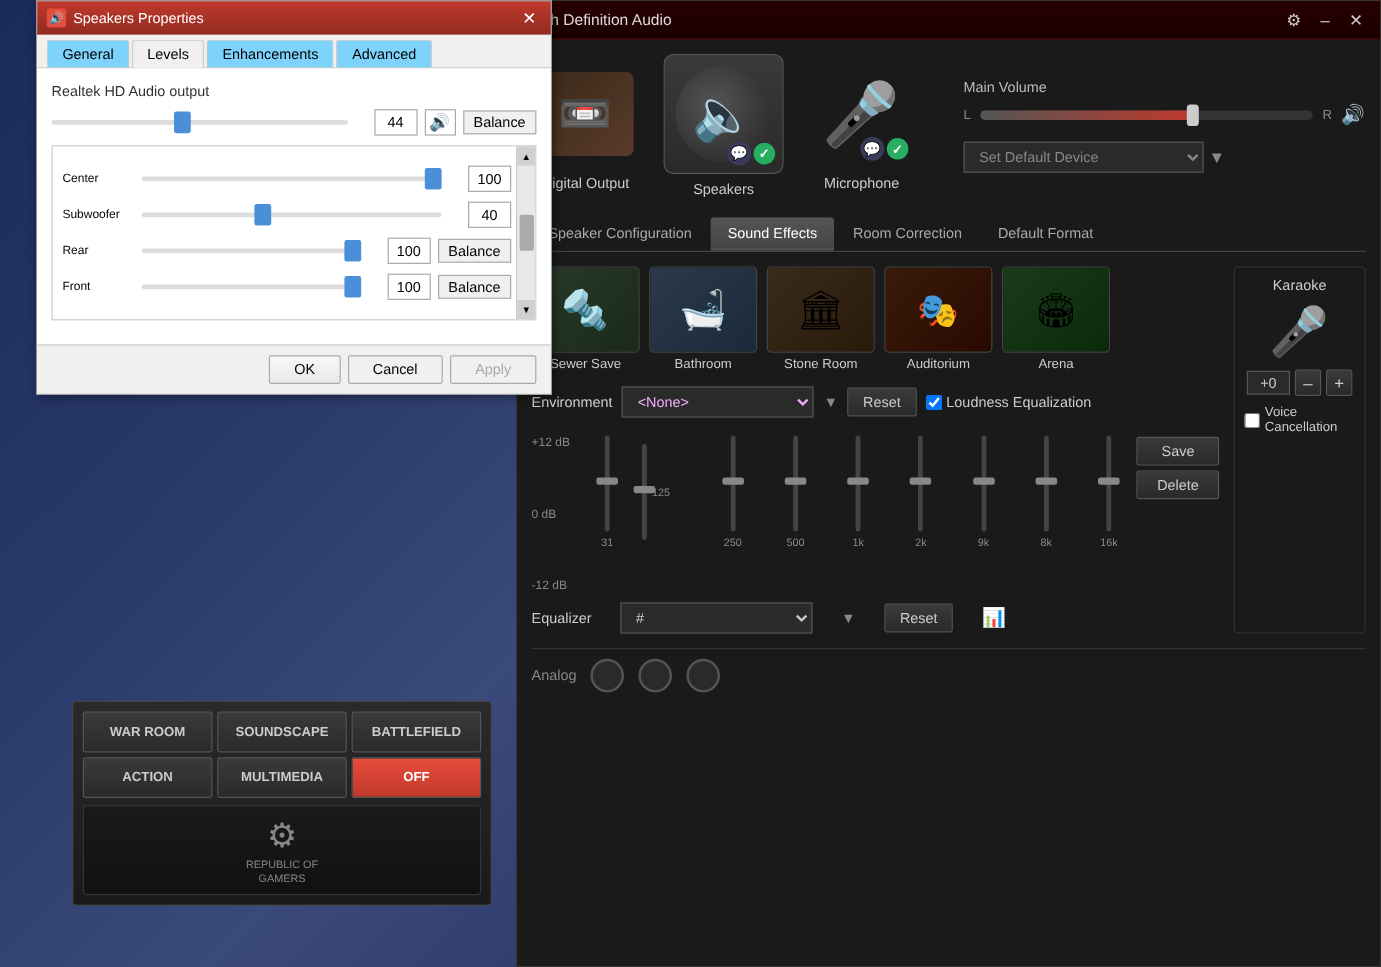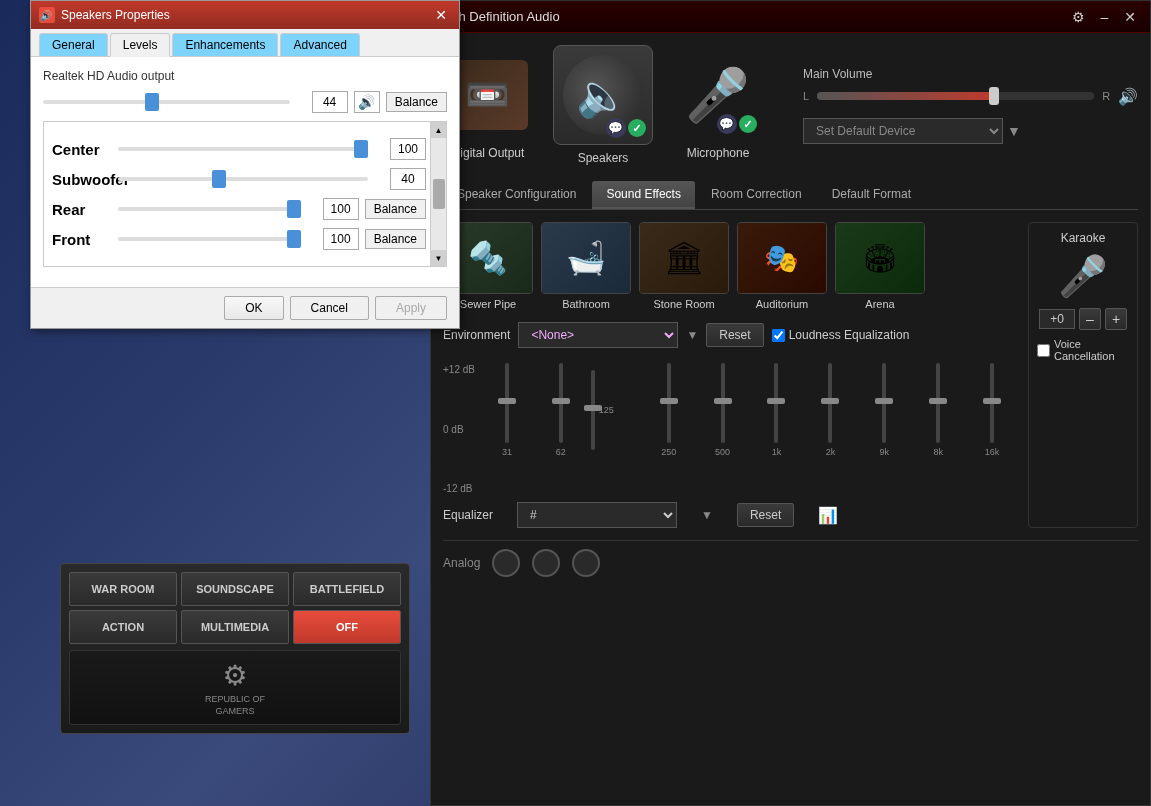--- a/index.html
+++ b/index.html
@@ -165,22 +165,21 @@
 
     .channel-row {
       display: flex;
       align-items: center;
       gap: 6px;
       margin: 8px 0;
     }
 
     .channel-label {
       width: 60px;
-      font-size: 15px;
-      font-weight: bold;
+      font-size: 10px;
     }
 
     .speakers-footer {
       padding: 8px 12px;
       background: #f0f0f0;
       display: flex;
       justify-content: flex-end;
       gap: 6px;
       border-top: 1px solid #ccc;
     }
@@ -198,21 +197,21 @@
       color: #aaa;
     }
 
     .footer-btn.primary {
       background: linear-gradient(to bottom, #f8f8f8, #e8e8e8);
     }
 
     
     .rog-panel {
       position: absolute;
-      bottom: 72px;
+      bottom: 51px;
       left: 60px;
       width: 350px;
       background: linear-gradient(to bottom, #2a2a2a, #1a1a1a);
       border: 1px solid #444;
       border-radius: 4px;
       z-index: 10;
       padding: 8px;
     }
 
     .rog-buttons-grid {
@@ -898,21 +897,21 @@
     </div>
 
     <div style="display:flex;gap:12px;">
       <div style="flex:1;">
 
         <div class="sound-effects-grid">
           <div class="effect-item">
             <div class="effect-thumb">
               <div class="thumb-sewer">🔩</div>
             </div>
-            <span class="effect-label">Sewer Pipe</span>
+            <span class="effect-label">Sewer Save</span>
           </div>
           <div class="effect-item">
             <div class="effect-thumb">
               <div class="thumb-bathroom">🛁</div>
             </div>
             <span class="effect-label">Bathroom</span>
           </div>
           <div class="effect-item">
             <div class="effect-thumb">
               <div class="thumb-stone">🏛</div>
@@ -952,26 +951,20 @@
             <span style="color:#888;font-size:10px;">0 dB</span>
             <span style="color:#888;font-size:10px;">-12 dB</span>
           </div>
           <div style="flex:1;">
             <div style="display:flex;gap:6px;height:100px;align-items:center;">
               <div style="display:flex;flex-direction:column;align-items:center;gap:4px;flex:1;">
                 <div style="width:4px;height:80px;background:#444;border-radius:2px;position:relative;">
                   <div style="position:absolute;top:35px;left:50%;transform:translateX(-50%);width:18px;height:6px;background:#888;border-radius:2px;cursor:pointer;"></div>
                 </div>
                 <span style="color:#888;font-size:9px;">31</span>
-              </div>
-              <div style="display:flex;flex-direction:column;align-items:center;gap:4px;flex:1;">
-                <div style="width:4px;height:80px;background:#444;border-radius:2px;position:relative;">
-                  <div style="position:absolute;top:35px;left:50%;transform:translateX(-50%);width:18px;height:6px;background:#888;border-radius:2px;cursor:pointer;"></div>
-                </div>
-                <span style="color:#888;font-size:9px;">62</span>
               </div>
               <div style="display:flex;flex-direction:row;align-items:center;gap:4px;flex:1;">
                 <div style="width:4px;height:80px;background:#444;border-radius:2px;position:relative;">
                   <div style="position:absolute;top:35px;left:50%;transform:translateX(-50%);width:18px;height:6px;background:#888;border-radius:2px;cursor:pointer;"></div>
                 </div>
                 <span style="color:#888;font-size:9px;">125</span>
               </div>
               <div style="display:flex;flex-direction:column;align-items:center;gap:4px;flex:1;">
                 <div style="width:4px;height:80px;background:#444;border-radius:2px;position:relative;">
                   <div style="position:absolute;top:35px;left:50%;transform:translateX(-50%);width:18px;height:6px;background:#888;border-radius:2px;cursor:pointer;"></div>
@@ -1009,20 +1002,24 @@
                 <span style="color:#888;font-size:9px;">8k</span>
               </div>
               <div style="display:flex;flex-direction:column;align-items:center;gap:4px;flex:1;">
                 <div style="width:4px;height:80px;background:#444;border-radius:2px;position:relative;">
                   <div style="position:absolute;top:35px;left:50%;transform:translateX(-50%);width:18px;height:6px;background:#888;border-radius:2px;cursor:pointer;"></div>
                 </div>
                 <span style="color:#888;font-size:9px;">16k</span>
               </div>
             </div>
           </div>
+          <div style="display:flex;flex-direction:column;gap:4px;padding-top:4px;">
+            <button class="eq-save-btn">Save</button>
+            <button class="eq-delete-btn">Delete</button>
+          </div>
         </div>
 
         <div class="eq-preset-row">
           <span class="eq-preset-label">Equalizer</span>
           <select class="eq-preset-select">
             <option>#</option>
           </select>
           <span style="color:#888;font-size:12px;">▼</span>
           <button class="eq-reset-btn">Reset</button>
           <span class="eq-bars-icon">📊</span>

